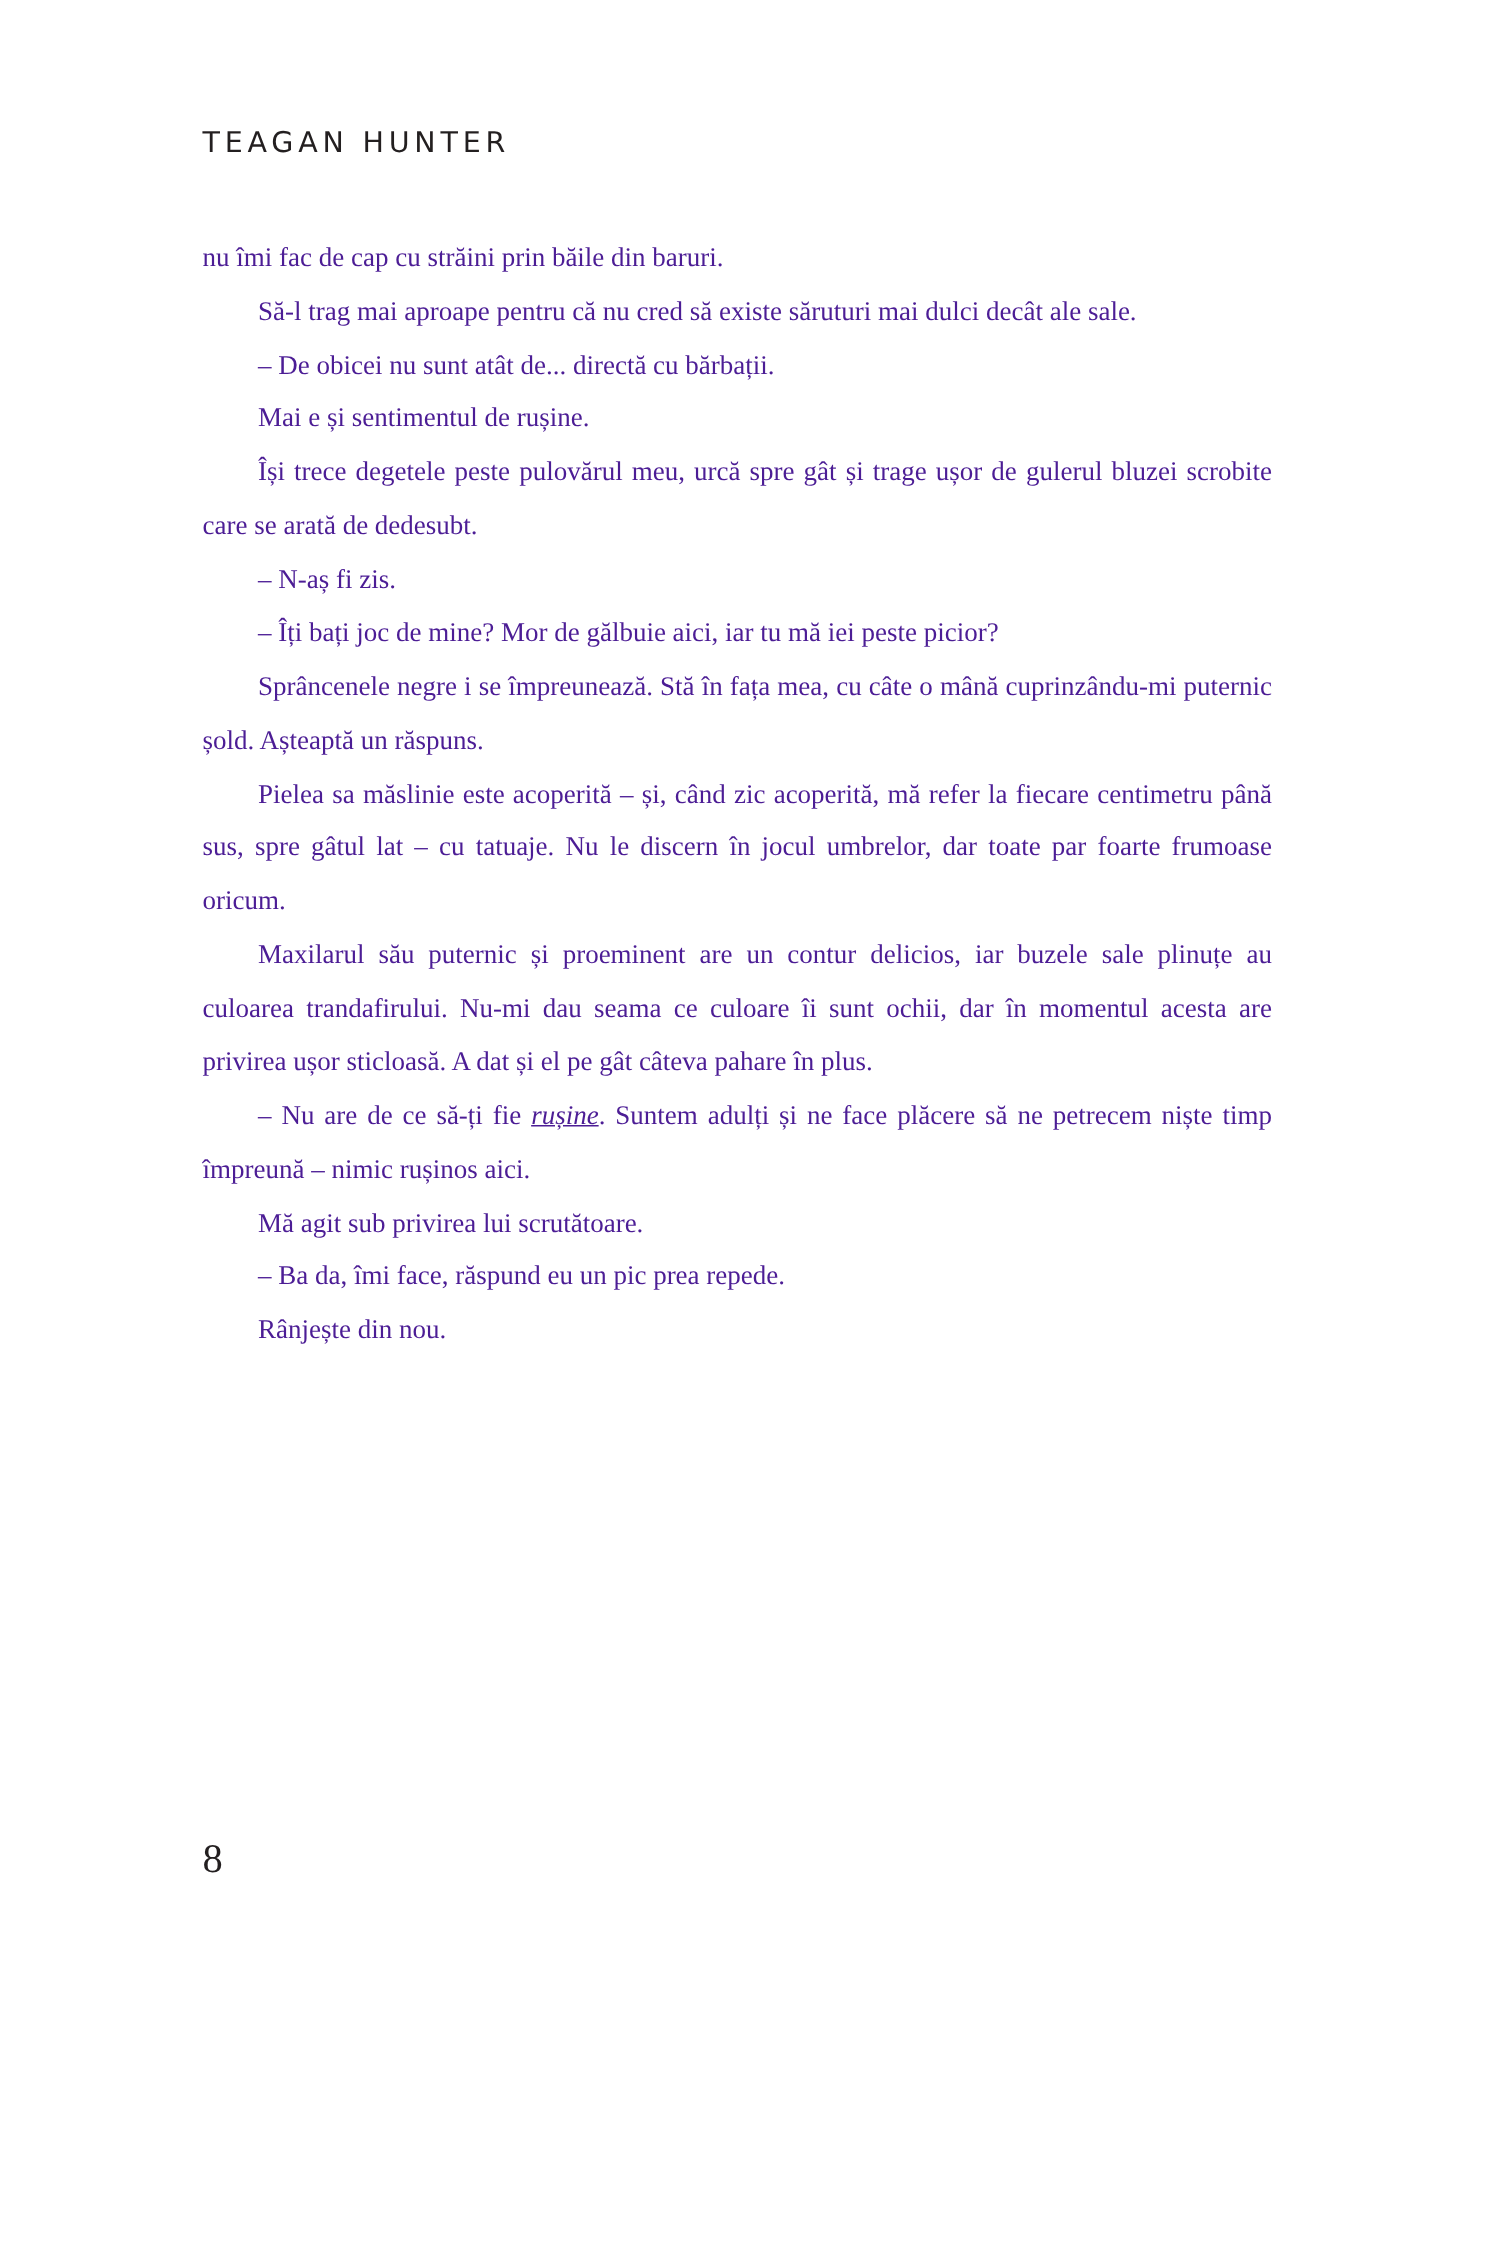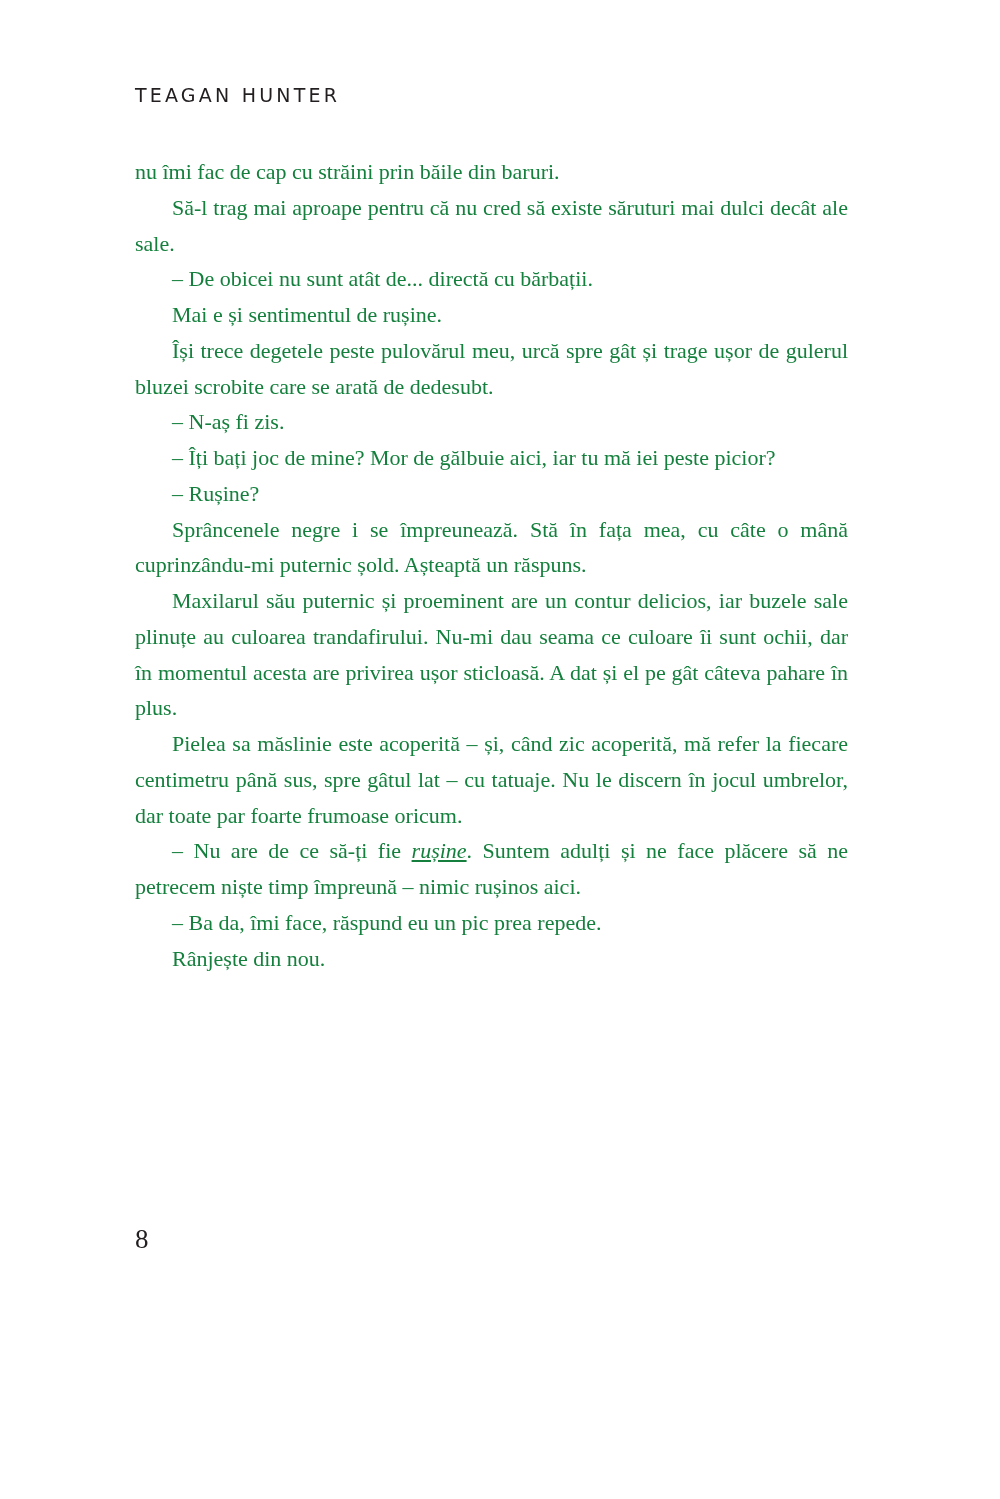--- a/index.html
+++ b/index.html
@@ -7,21 +7,21 @@
     .page { position: absolute; left: 0; top: 0; width: 1000px; height: 1317px; background: #ffffff; }
     .running-head {
       position: absolute; left: 135px; top: 84px;
       font-family: "DejaVu Sans", sans-serif;
       font-size: 19px; letter-spacing: 3.2px; color: #231f20;
       font-weight: normal;
     }
     .body-text {
       position: absolute; left: 135px; top: 154px; width: 713px;
       font-family: "Liberation Serif", serif;
-      font-size: 22px; line-height: 35.75px; color: #15803d;
+      font-size: 18px; line-height: 35.75px; color: #4c1d95;
       text-align: justify;
     }
     .body-text p { margin: 0; text-indent: 37px; }
     .body-text p.noindent { text-indent: 0; }
     .folio {
       position: absolute; left: 135px; top: 1224px;
       font-family: "Liberation Serif", serif;
       font-size: 27px; color: #231f20;
     }
     em { font-style: italic; text-decoration: underline; }
@@ -33,23 +33,23 @@
   <div class="running-head">TEAGAN HUNTER</div>
 
   <div class="body-text">
     <p class="noindent">nu îmi fac de cap cu străini prin băile din baruri.</p>
     <p>Să-l trag mai aproape pentru că nu cred să existe săruturi mai dulci decât ale sale.</p>
     <p>– De obicei nu sunt atât de... directă cu bărbații.</p>
     <p>Mai e și sentimentul de rușine.</p>
     <p>Își trece degetele peste pulovărul meu, urcă spre gât și trage ușor de gulerul bluzei scrobite care se arată de dedesubt.</p>
     <p>– N-aș fi zis.</p>
     <p>– Îți bați joc de mine? Mor de gălbuie aici, iar tu mă iei peste picior?</p>
-    <p>– Rușine?</p>
     <p>Sprâncenele negre i se împreunează. Stă în fața mea, cu câte o mână cuprinzându-mi puternic șold. Așteaptă un răspuns.</p>
+    <p>Pielea sa măslinie este acoperită – și, când zic acoperită, mă refer la fiecare centimetru până sus, spre gâtul lat – cu tatuaje. Nu le discern în jocul umbrelor, dar toate par foarte frumoase oricum.</p>
     <p>Maxilarul său puternic și proeminent are un contur delicios, iar buzele sale plinuțe au culoarea trandafirului. Nu-mi dau seama ce culoare îi sunt ochii, dar în momentul acesta are privirea ușor sticloasă. A dat și el pe gât câteva pahare în plus.</p>
-    <p>Pielea sa măslinie este acoperită – și, când zic acoperită, mă refer la fiecare centimetru până sus, spre gâtul lat – cu tatuaje. Nu le discern în jocul umbrelor, dar toate par foarte frumoase oricum.</p>
     <p><span>– Nu are de ce să-ți fie </span><em>rușine</em><span>. Suntem adulți și ne face plăcere să ne petrecem niște timp împreună – nimic rușinos aici.</span></p>
+    <p>Mă agit sub privirea lui scrutătoare.</p>
     <p>– Ba da, îmi face, răspund eu un pic prea repede.</p>
     <p>Rânjește din nou.</p>
   </div>
 
   <div class="folio">8</div>
 </div>
 
 </body></html>

